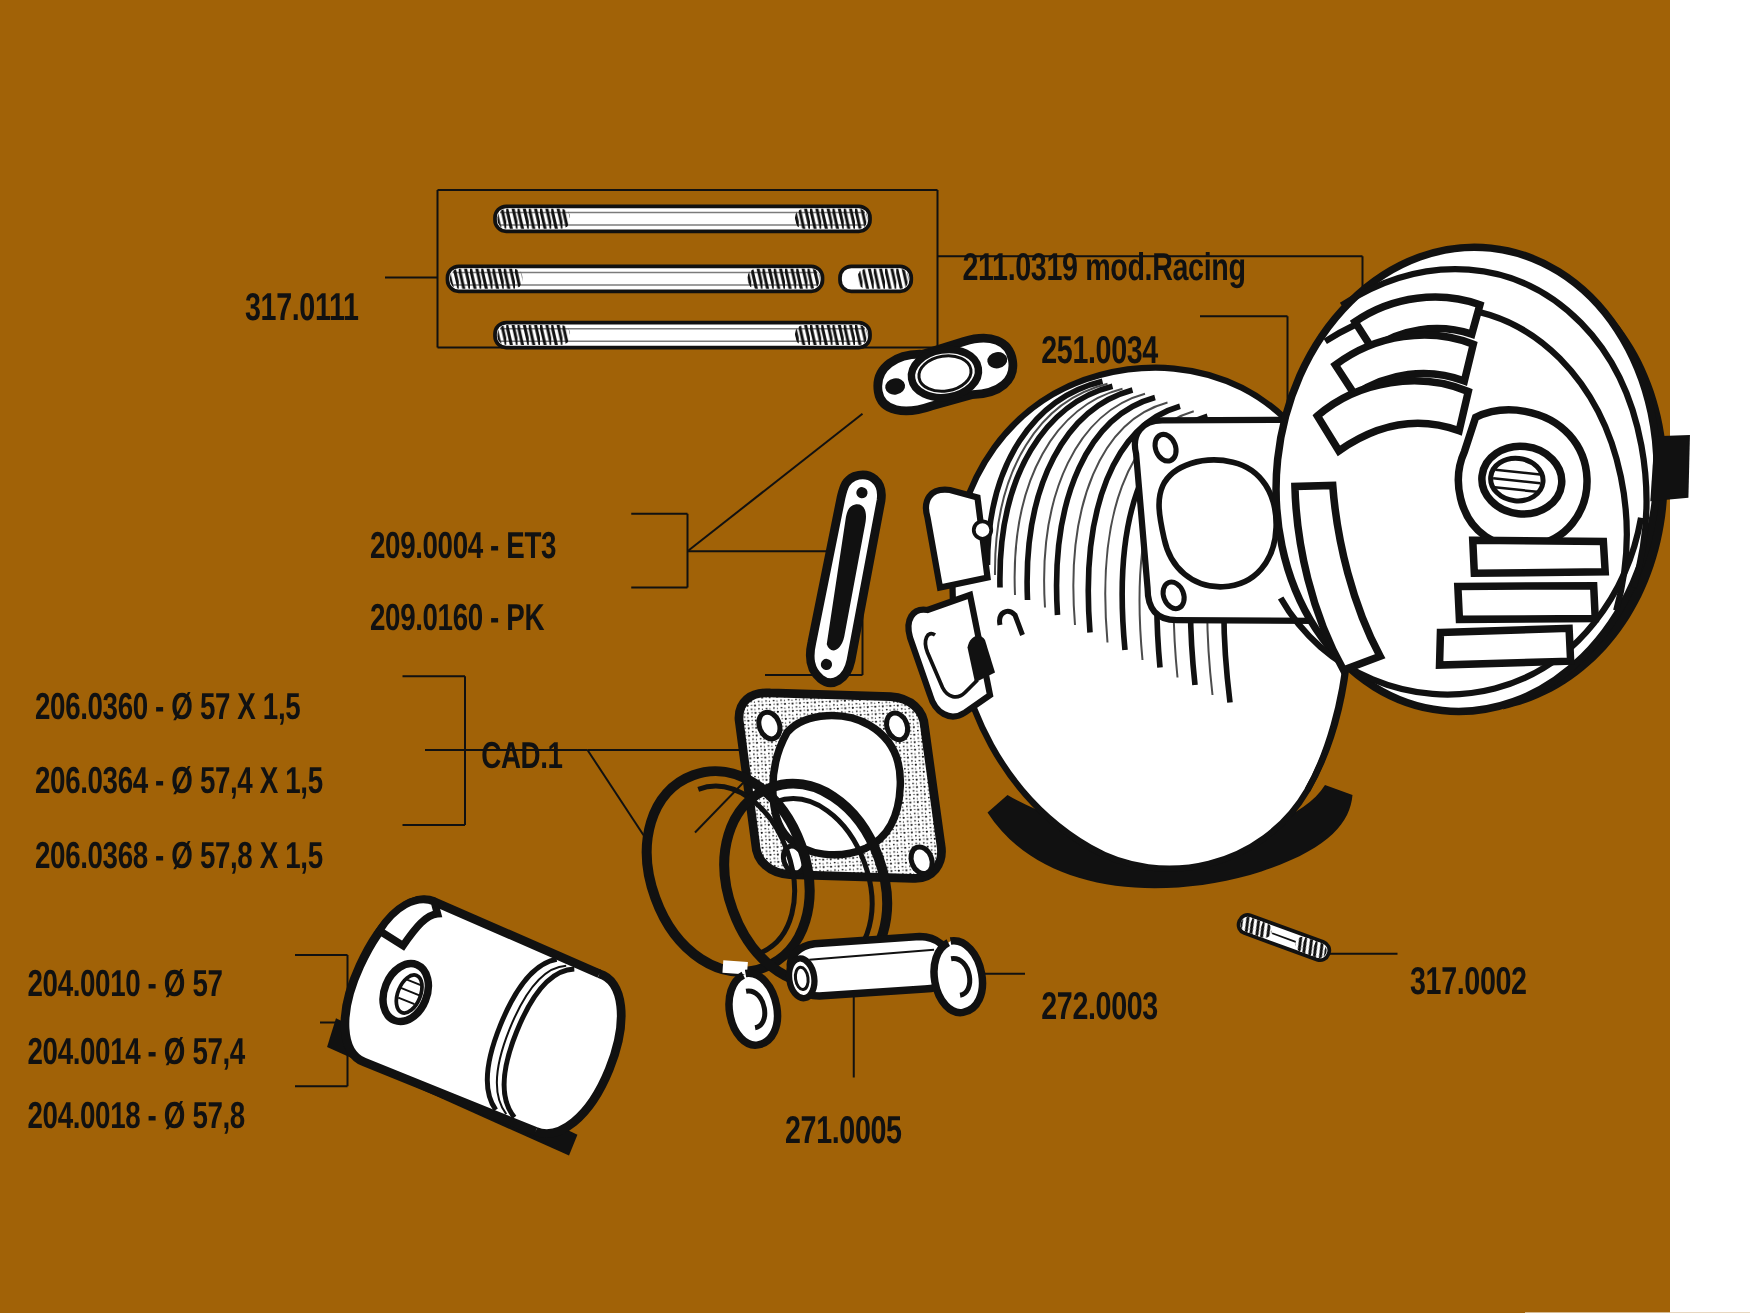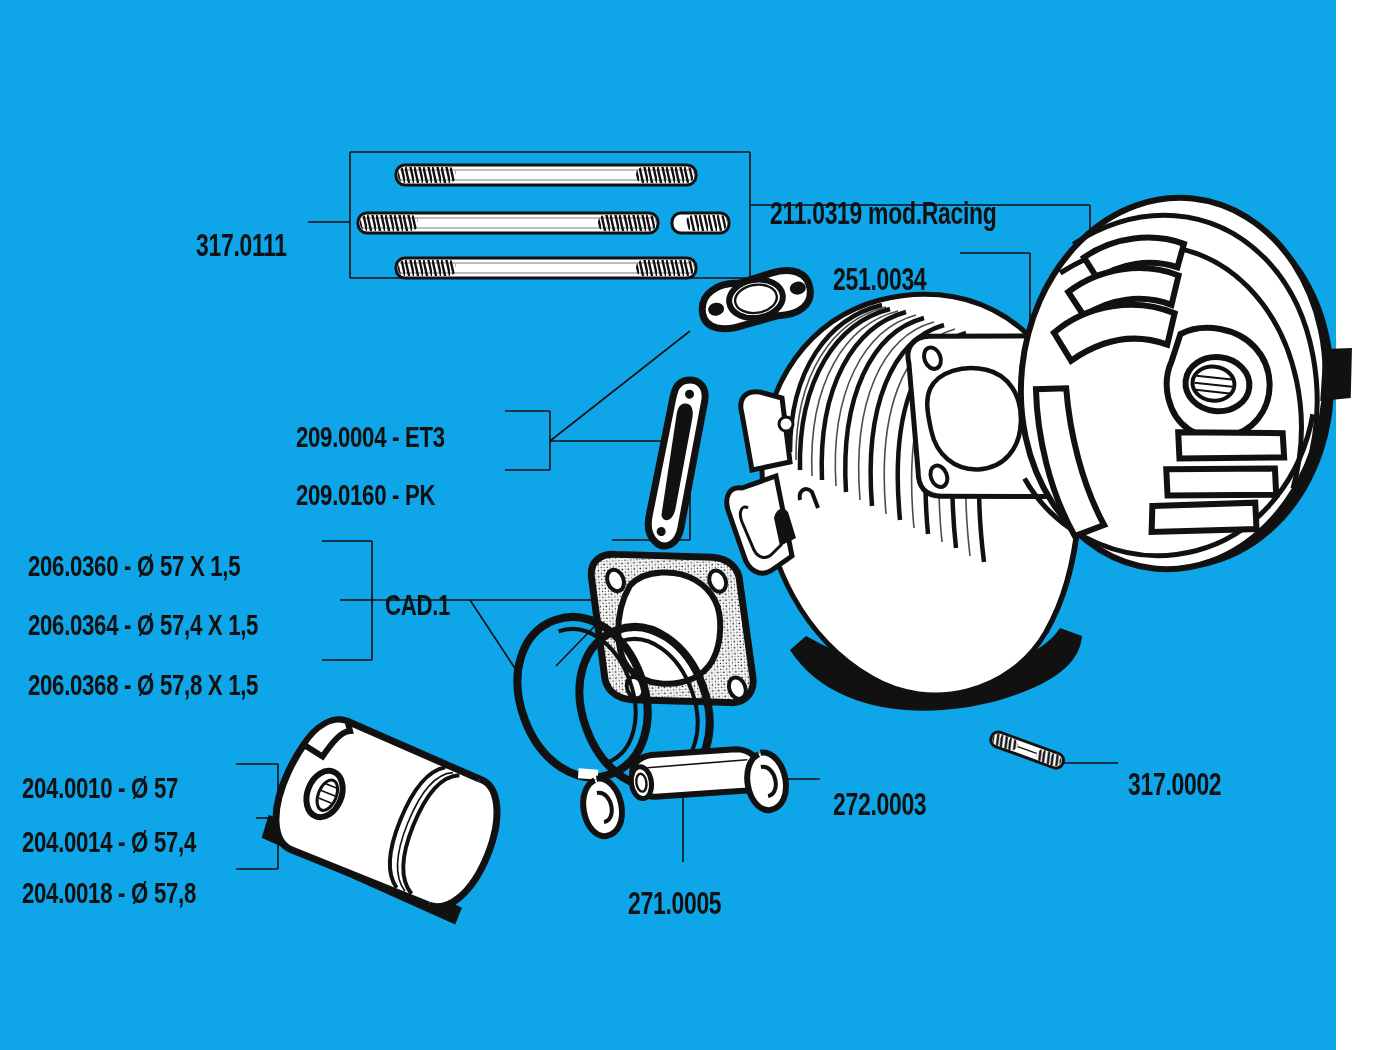--- a/index.html
+++ b/index.html
@@ -1,18 +1,18 @@
 <!DOCTYPE html>
 <html><head>
 <meta charset="utf-8">
 <style>
   html,body{margin:0;padding:0;background:#ffffff;}
   body{width:1400px;height:1050px;overflow:hidden;
        font-family:"Liberation Sans","DejaVu Sans",sans-serif;}
-  #stage{position:relative;width:1336px;height:1050px;background:#0ea5e9;}
+  #stage{position:relative;width:1336px;height:1050px;background:#a16207;}
   #art{position:absolute;inset:0;width:1400px;height:1050px;}
   .lbl{position:absolute;white-space:nowrap;color:#111111;
        font-family:"Liberation Sans","DejaVu Sans",sans-serif;
        font-weight:700;letter-spacing:-0.4px;
        transform-origin:left center;transform:scaleX(.74);}
   .s30{font-size:31px;}
   .s29{font-size:30px;}
 </style>
 </head>
 <body>

